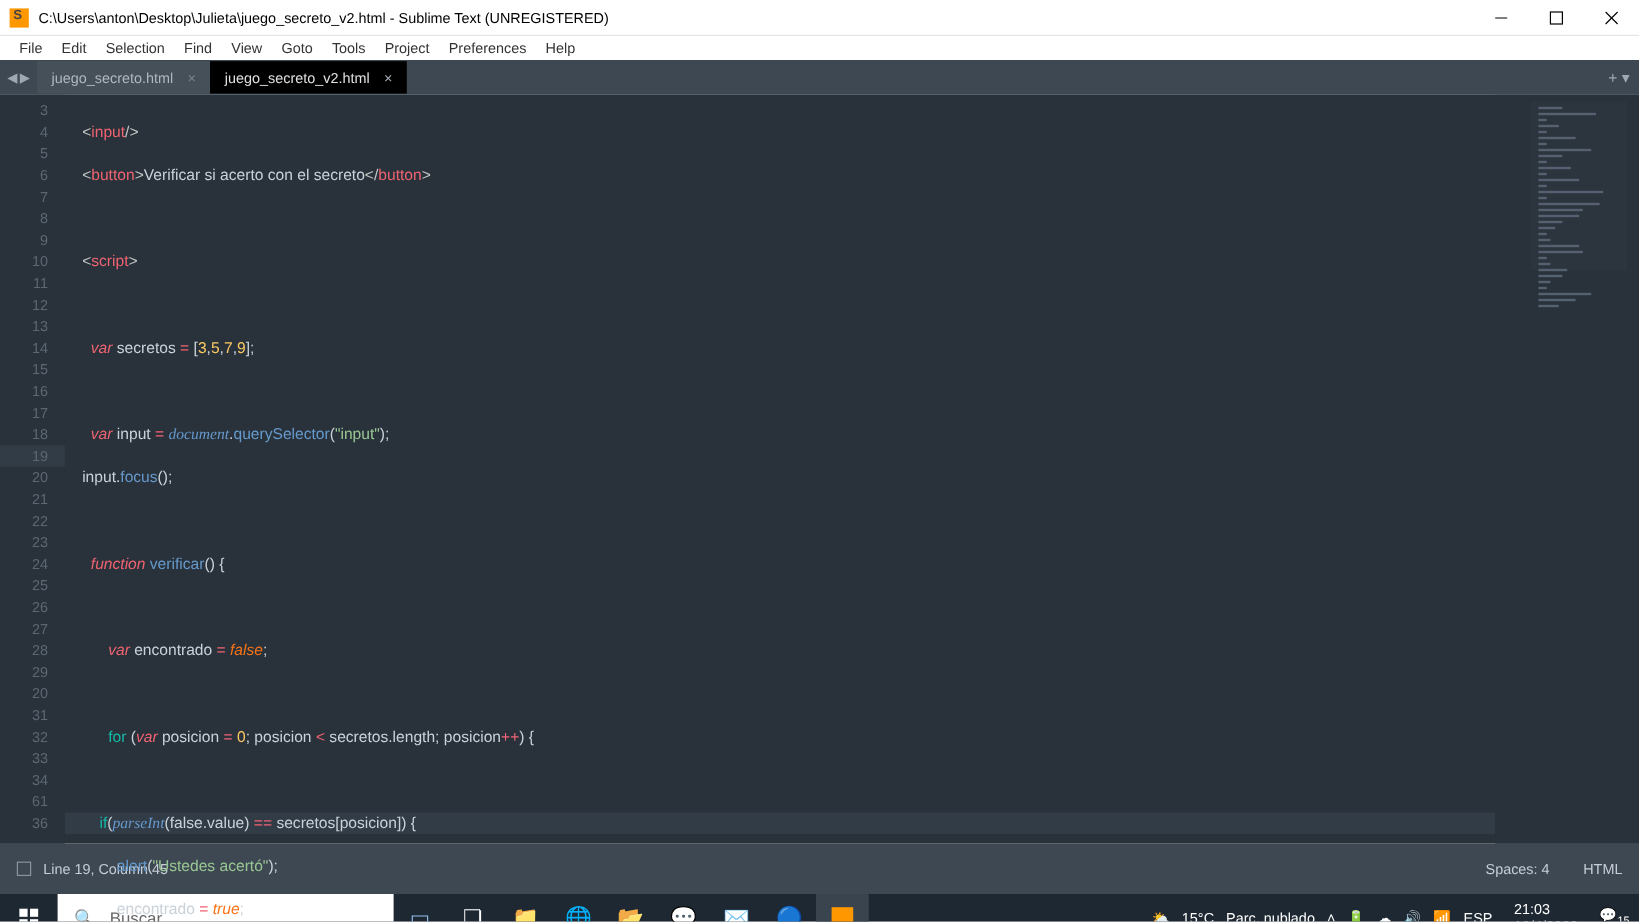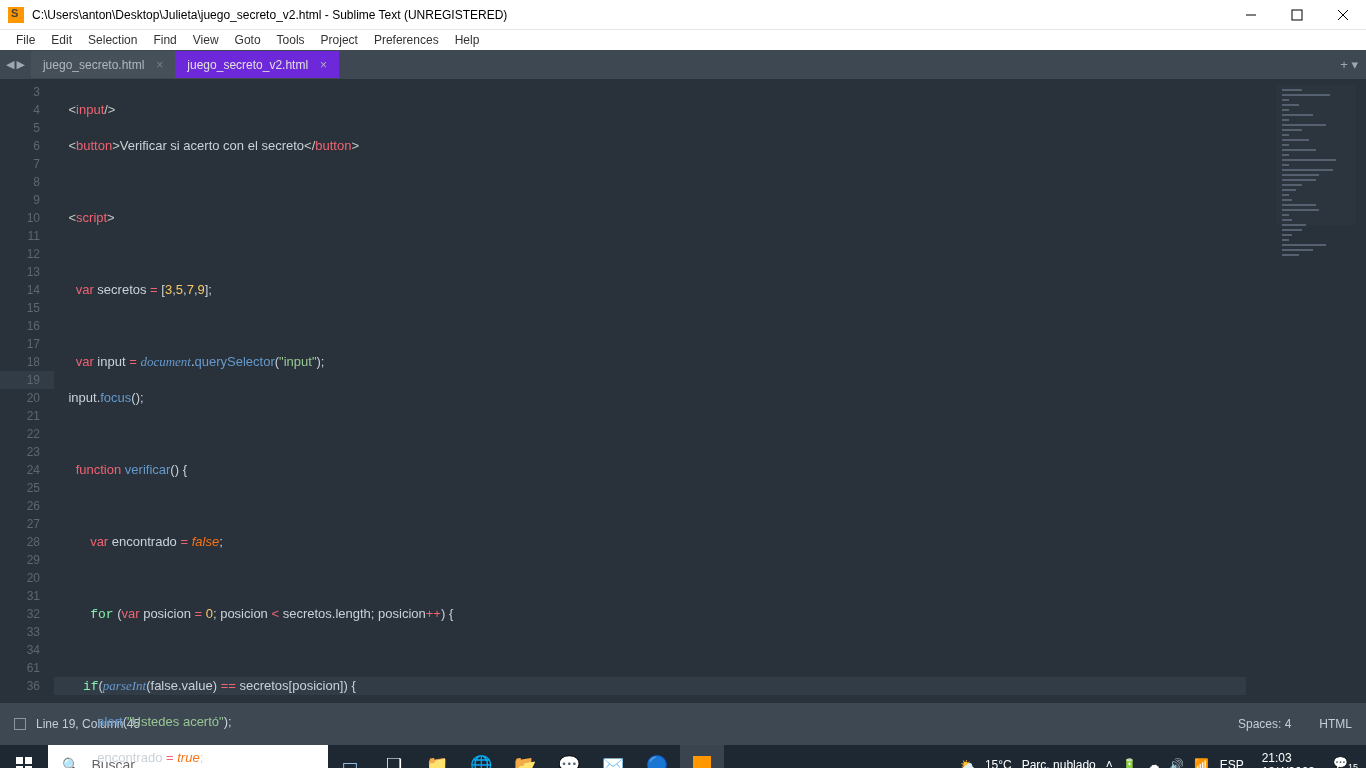--- a/index.html
+++ b/index.html
@@ -9,21 +9,21 @@
 .titlebar .logo::after{content:"S"; color:#484441; font-size:11px; font-weight:bold; position:absolute; left:3px; top:0;}
 .titlebar .title{ font-size:12px; color:#000; flex:1;}
 .winbtns{ display:flex; height:100%;}
 .winbtn{ width:46px; display:flex; align-items:center; justify-content:center; font-size:14px; }
 .menubar{ height:20px; background:#fff; display:flex; align-items:center; padding-left:8px; gap:0; }
 .menubar span{ font-size:12px; color:#333; padding:0 8px; }
 .tabsbar{ height:29px; background:#3e4852; display:flex; align-items:center; }
 .navarrows{ display:flex; padding:0 6px; gap:2px;}
 .navarrows span{ color:#9ea7b3; font-size:11px;}
 .tab{ height:27px; display:flex; align-items:center; padding:0 12px; font-size:12px; gap:12px; color:#b0b7bf;}
-.tab.active{ background:#6d28d9; color:#e0e0e0;}
+.tab.active{ background:#000000; color:#e0e0e0;}
 .tab.inactive{ background:#465058; }
 .tab .x{ color:#7a828b; font-size:12px;}
 .tab.active .x{color:#a9b1ba;}
 .tabsbar .spacer{ flex:1; }
 .tabadd{ color:#9ea7b3; padding:0 8px; font-size:13px;}
 .editor{ height:624px; background:#29323a; position:relative; display:flex;}
 .gutter{ width:54px; background:#29323a; text-align:right; padding-top:4px; color:#5c6773; font-size:12px; font-family:Consolas,monospace; line-height:18px;}
 .gutter .ln{ padding-right:14px; height:18px;}
 .gutter .ln.cur{ background:#323c46;}
 .code{ flex:1; padding-top:4px; font-family:Consolas,monospace; font-size:13px; line-height:18px; color:#c9d1d9; white-space:pre;}
@@ -39,22 +39,22 @@
 .taskbar{ height:39px; background:#1e2832; display:flex; align-items:center; color:#fff;}
 .taskbar .start{ width:48px; display:flex; align-items:center; justify-content:center; }
 .taskbar .search{ width:280px; height:39px; background:#fff; color:#666; display:flex; align-items:center; padding:0 14px; font-size:14px; gap:12px;}
 .taskbar .tbicon{ width:44px; height:39px; display:flex; align-items:center; justify-content:center; font-size:18px;}
 .taskbar .spacer{flex:1;}
 .taskbar .tray{ display:flex; align-items:center; gap:10px; padding:0 8px; font-size:12px;}
 .taskbar .clock{ text-align:left; line-height:14px; padding:0 8px;}
 
 .c-tag{ color:#ef6372;}
 .c-punc{ color:#c5c8c6;}
-.c-kw{ color:#ef6372; }
-.c-kw2{ color:#86efac;font-family:Liberation Mono, monospace;}
+.c-kw{ color:#ef6372; font-style:italic;}
+.c-kw2{ color:#14b8a6;}
 .c-str{ color:#99c794;}
 .c-num{ color:#fac863;}
 .c-func{ color:#6699cc;}
 .c-obj{ color:#6699cc; font-style:italic;font-family:Liberation Serif, serif;}
 .c-bool{ color:#f97316; font-style:italic;}
 .c-name{ color:#6699cc;}
 .c-op{ color:#ef6372;}
 svg{display:block;}
 </style>
 </head>

